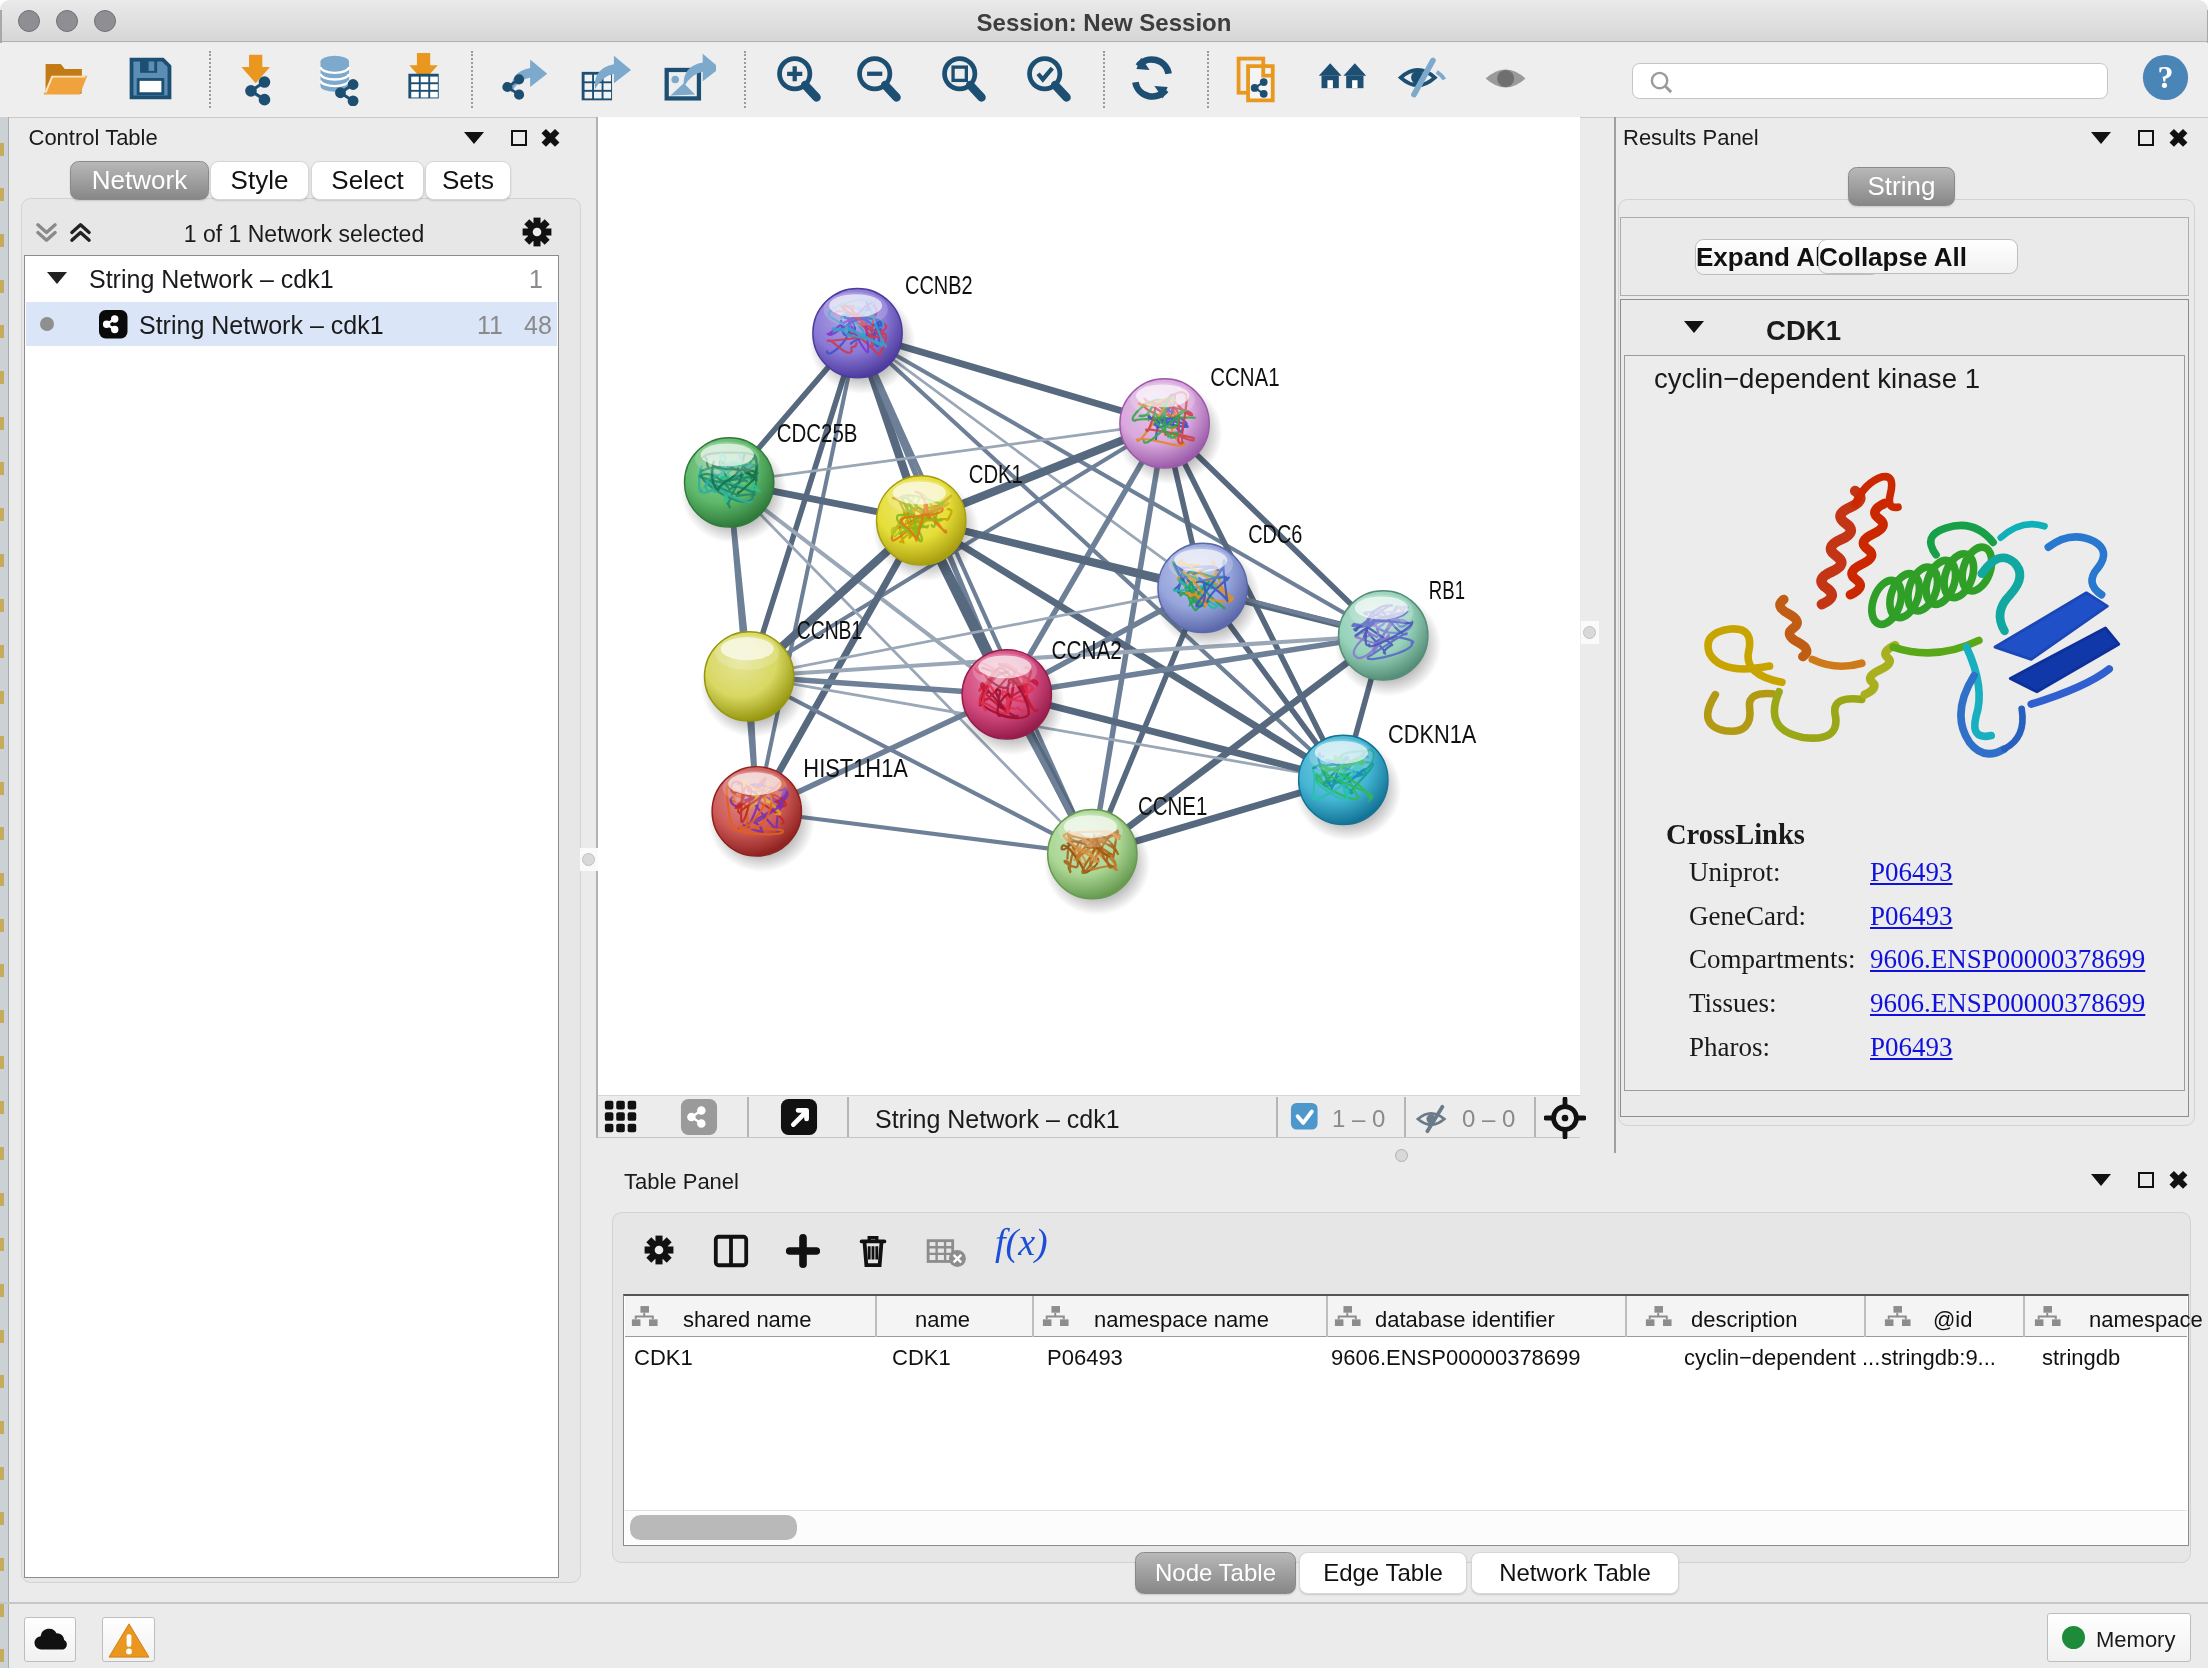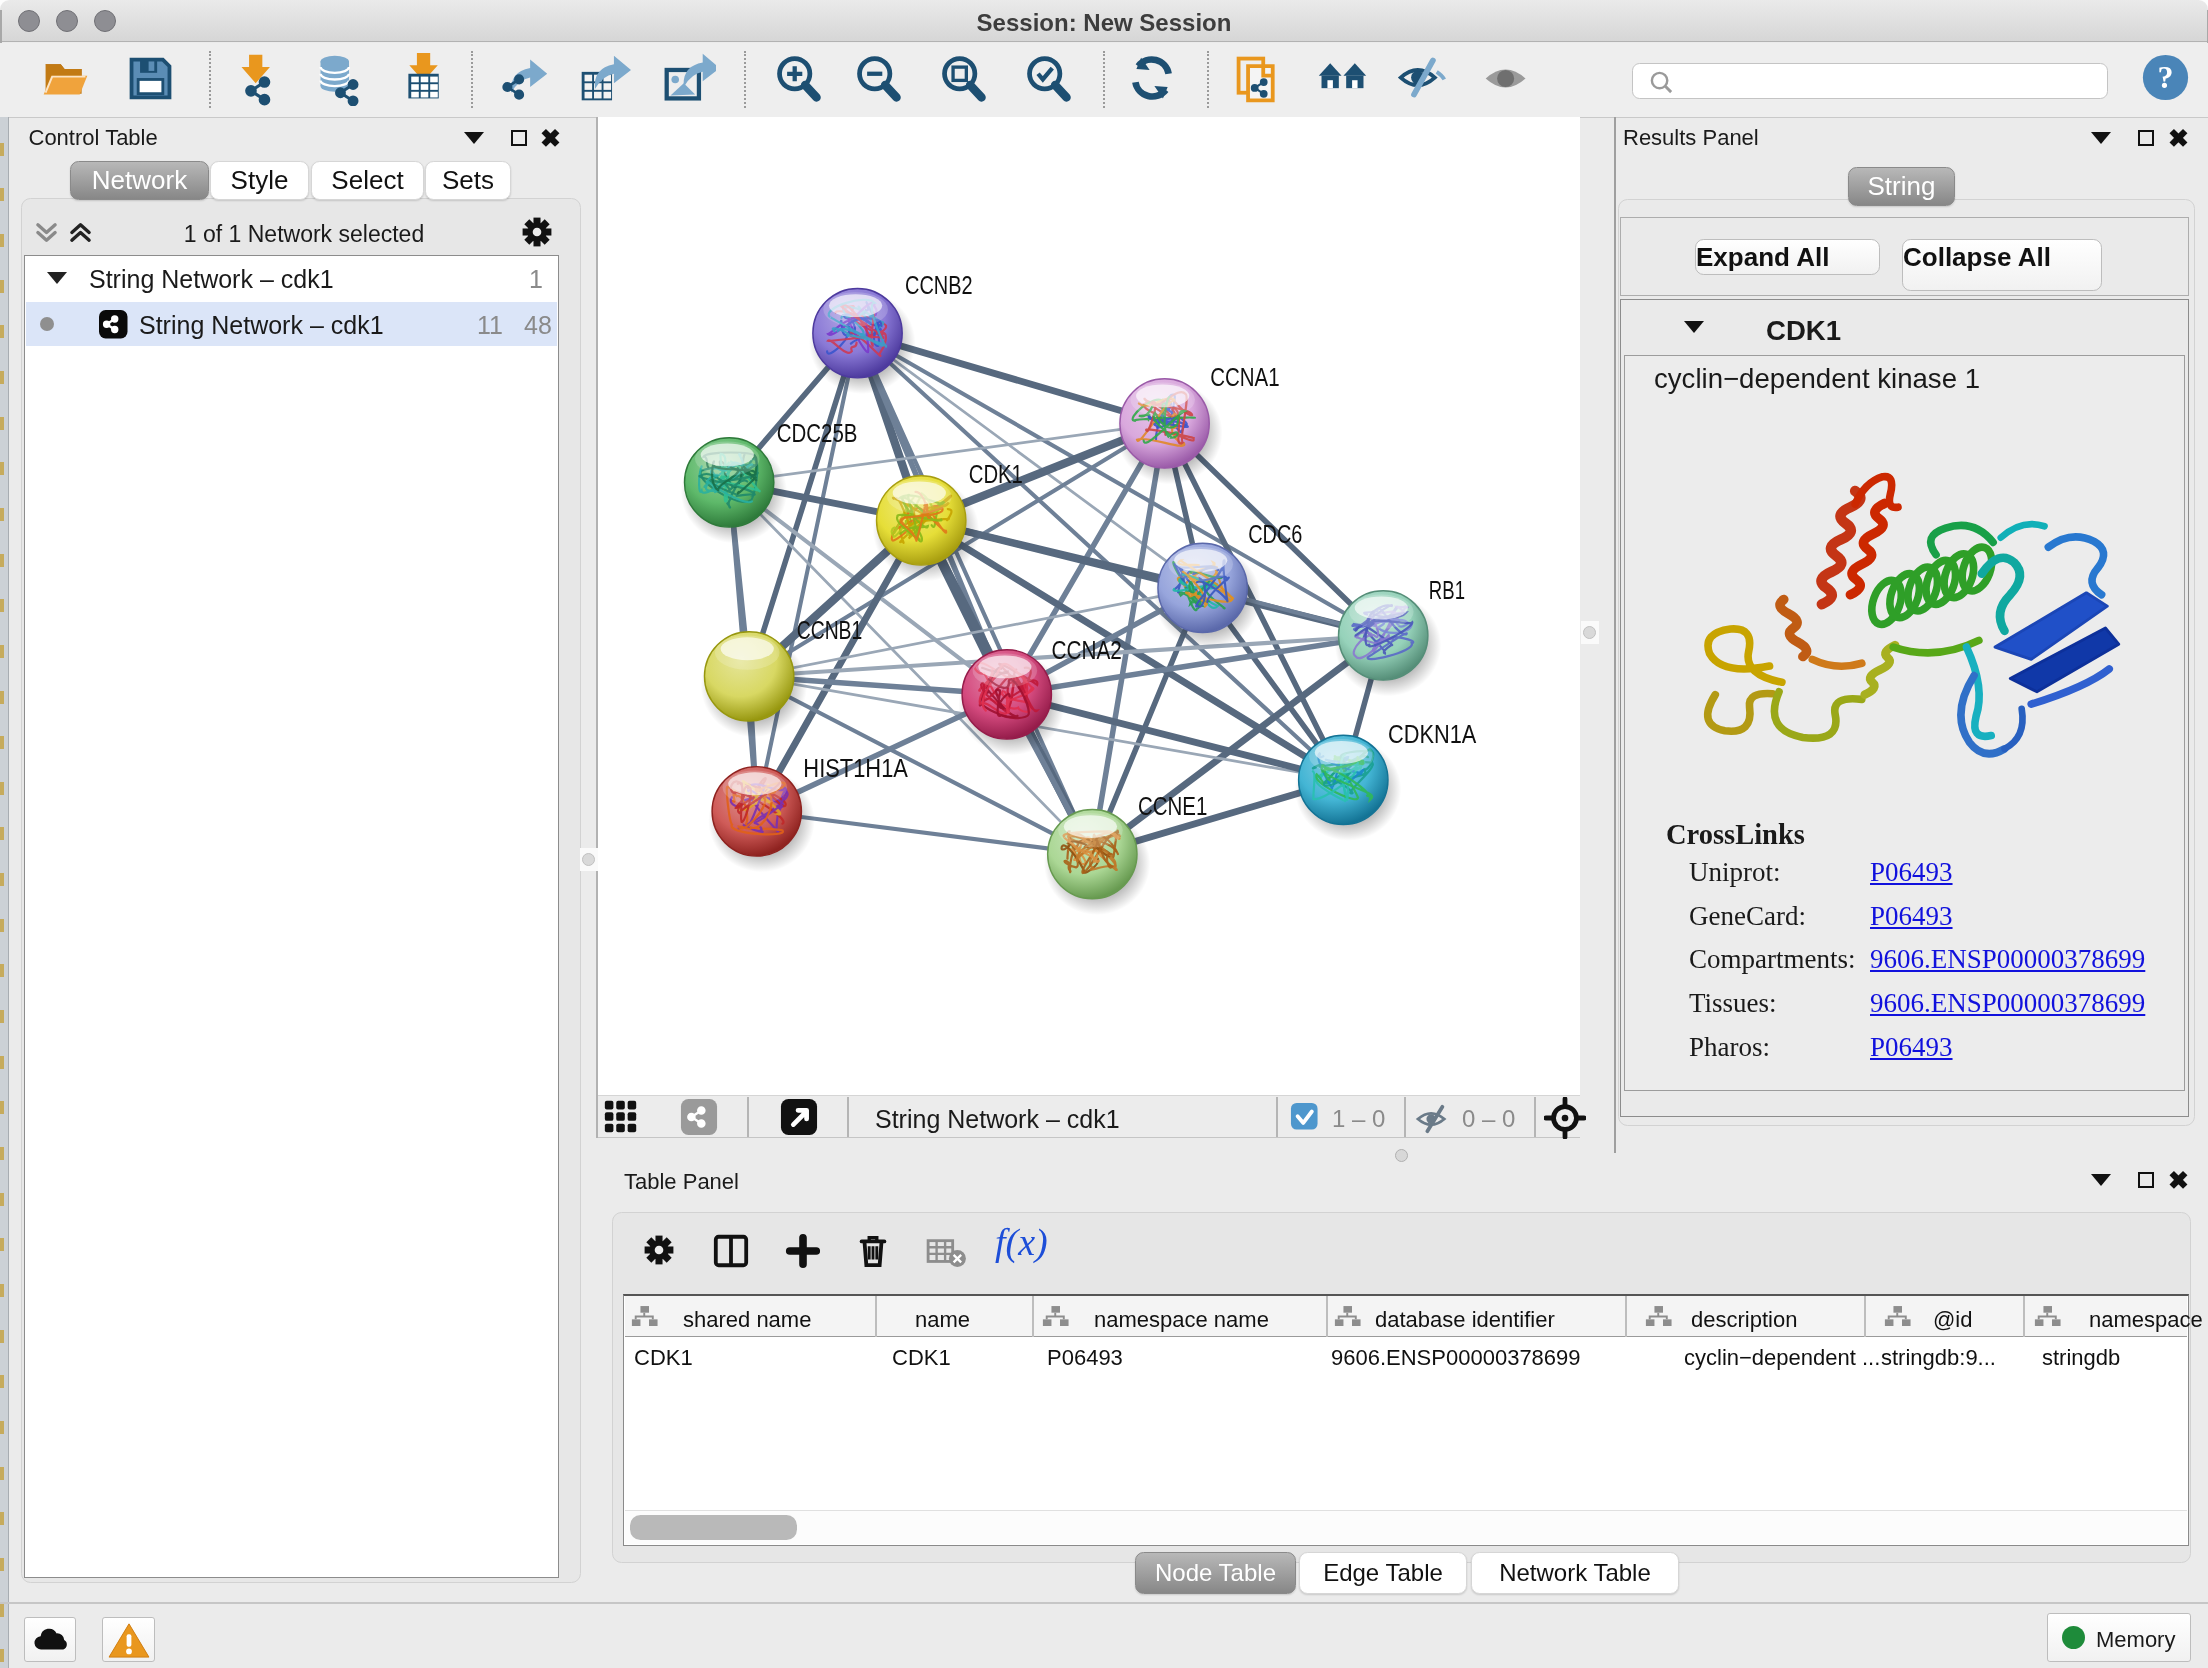--- a/index.html
+++ b/index.html
@@ -637,21 +637,21 @@
 <div class="abs" style="left:1583px;top:626px;width:13.3px;height:13.3px;border-radius:50%;background:#d9d9d9;border:1px solid #c0c0c0"></div>
 <div class="abs" style="left:1395px;top:1149px;width:13.3px;height:13.3px;border-radius:50%;background:#d8d8d8;border:1px solid #b0b0b0"></div>
 <div class="abs panelhead" style="left:1623px;top:125px">Results Panel</div>
 <div class="abs tri" style="left:2091px;top:132px"></div>
 <div class="abs sq" style="left:2138px;top:130px"></div>
 <div class="abs xx" style="left:2168px;top:126px">✖</div>
 <div class="abs gpanel" style="left:1618px;top:199px;width:577px;height:927px;background:#eaeaea"></div>
 <div class="abs tab tabsel" style="left:1848px;top:167px;width:107px">String</div>
 <div class="abs" style="left:1620px;top:217px;width:569px;height:79px;border:1px solid #adadad"></div>
 <div class="abs btn" style="left:1695px;top:239px;width:185px;height:36px;line-height:34px;font-weight:bold">Expand All</div>
-<div class="abs btn" style="left:1902px;top:239px;width:200px;height:52px;line-height:34px;font-weight:bold">Collapse All</div>
+<div class="abs btn" style="left:1818px;top:239px;width:200px;height:35px;line-height:34px;font-weight:bold">Collapse All</div>
 <div class="abs" style="left:1620px;top:299px;width:569px;height:818px;border:1.9px solid #8c8c8c"></div>
 <div class="abs tri" style="left:1684px;top:321px;border-top-color:#111"></div>
 <div class="abs" style="left:1766px;top:315px;font-size:27.6px;font-weight:bold">CDK1</div>
 <div class="abs" style="left:1624px;top:355px;width:561px;height:736px;border:1px solid #9c9c9c;background:#ececec"></div>
 <div class="abs" style="left:1654px;top:363px;font-size:27.6px">cyclin−dependent kinase 1</div>
 <svg width="495" height="314" viewBox="0 0 520 330" style="position:absolute;left:1660px;top:452px" xmlns="http://www.w3.org/2000/svg">
     <g fill="none" stroke-linecap="round" stroke-linejoin="round">
       <path d="M170 160 Q188 152 175 143 Q162 134 180 126 Q198 118 185 109 Q172 100 190 92 Q208 84 195 75 Q182 66 200 58 Q218 50 205 41" stroke="#c43515" stroke-width="11"></path>
       <path d="M200 150 Q217 142 206 134 Q195 126 212 118 Q229 110 218 102 Q207 94 224 86 Q241 78 230 70 Q219 62 236 54" stroke="#cc2800" stroke-width="10"></path>
       <path d="M205 55 Q215 32 234 26 Q247 24 242 44 Q238 60 250 58" stroke="#cc2800" stroke-width="8"></path>

